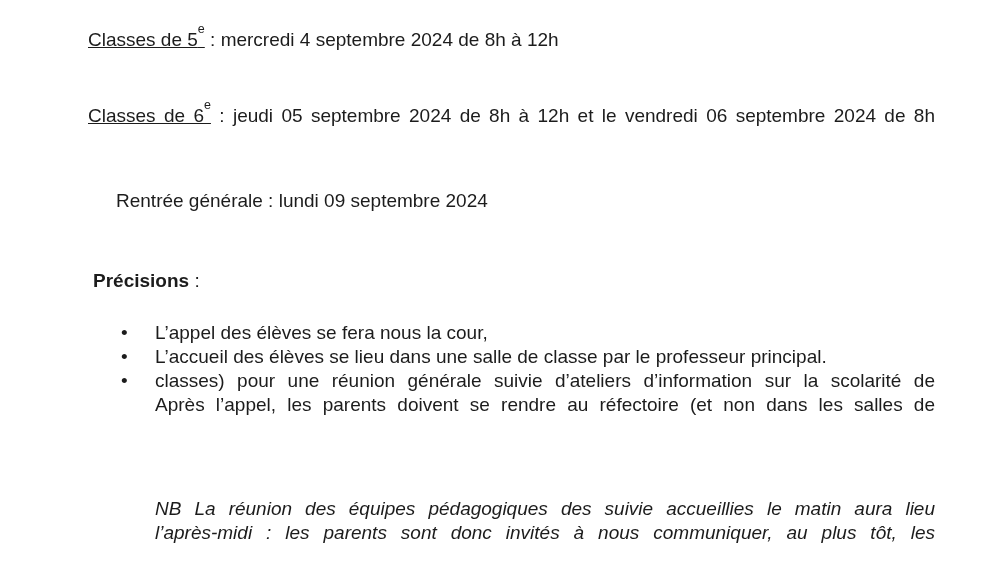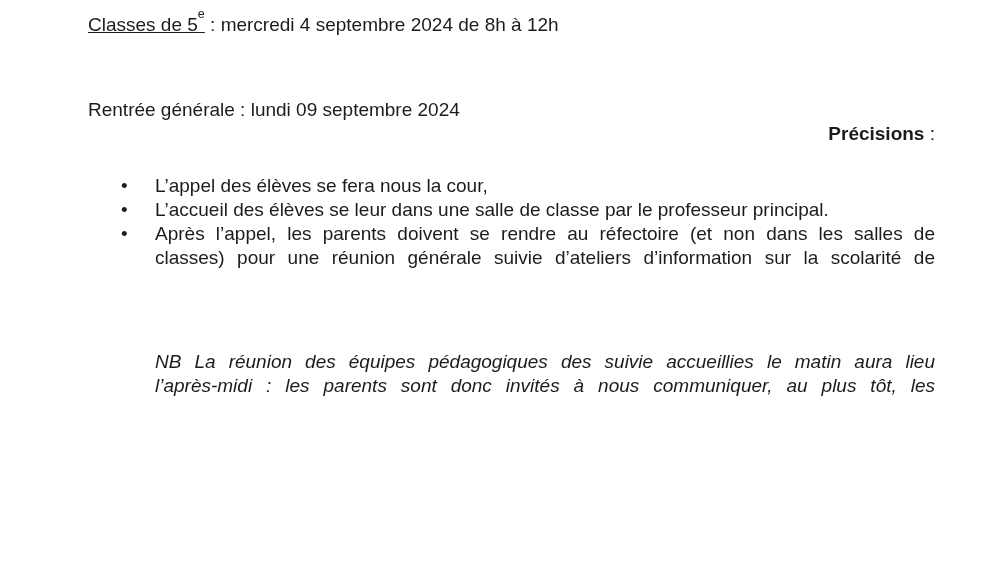--- a/index.html
+++ b/index.html
@@ -13,39 +13,39 @@
     overflow: hidden;
     font-family: "Liberation Sans", "DejaVu Sans", sans-serif;
     font-size: 19px;
     line-height: 24px;
     color: #1c1c1c;
   }
   .page {
     box-sizing: border-box;
     width: 982px;
     height: 576px;
-    padding: 13px 47px 0 88px;
+    padding: 28px 47px 0 88px;
     overflow: hidden;
   }
   .para { margin: 0; }
   .u { text-decoration: underline; }
   sup.sm {
     font-size: 12.5px;
     line-height: 0;
     position: relative;
     top: -6px;
   }
   .jline {
     text-align: justify;
     text-align-last: justify;
     -moz-text-align-last: justify;
   }
   .b6e { margin-top: 52px; }
-  .rentree { margin-top: 61px; }
-  .precisions { margin-left: 5px; text-align: right; }
+  .rentree { margin-top: 61px; margin-left: 28px; }
+  .precisions { margin-top: 56px; margin-left: 5px; }
   .precisions .head { font-weight: 700; }
   ul.bullets {
     list-style: none;
     margin: 28px 0 0 0;
     padding: 0;
   }
   ul.bullets li {
     position: relative;
     padding-left: 67px;
   }
@@ -63,41 +63,44 @@
 </head>
 <body>
 
 <div class="page">
 
   <div class="para">
     <span class="u"><span>Classes de 5</span><sup class="sm">e</sup></span><span> : mercredi 4 septembre 2024 de 8h à 12h</span>
   </div>
 
   <div class="para b6e">
+    <div class="jline">
+      <span class="u"><span>Classes de 6</span><sup class="sm">e</sup></span><span> : jeudi 05 septembre 2024 de 8h à 12h et le vendredi 06 septembre 2024 de 8h</span>
+    </div>
   </div>
 
   <div class="para rentree">Rentrée générale : lundi 09 septembre 2024</div>
 
   <div class="para precisions">
     <span class="head">Précisions</span><span> :</span>
   </div>
 
   <ul class="bullets">
     <li>
       <span class="marker">•</span>
       <div>L’appel des élèves se fera nous la cour,</div>
     </li>
     <li>
       <span class="marker">•</span>
-      <div>L’accueil des élèves se leur dans une salle de classe par le professeur principal.</div>
+      <div>L’accueil des élèves se lieu dans une salle de classe par le professeur principal.</div>
     </li>
     <li>
       <span class="marker">•</span>
+      <div class="jline">classes) pour une réunion générale suivie d’ateliers d’information sur la scolarité de</div>
       <div class="jline">Après l’appel, les parents doivent se rendre au réfectoire (et non dans les salles de</div>
-      <div class="jline">classes) pour une réunion générale suivie d’ateliers d’information sur la scolarité de</div>
     </li>
   </ul>
 
   <div class="para nb">
     <div class="jline">NB La réunion des équipes pédagogiques des suivie accueillies le matin aura lieu</div>
     <div class="jline">l’après-midi : les parents sont donc invités à nous communiquer, au plus tôt, les</div>
   </div>
 
 </div>
 

